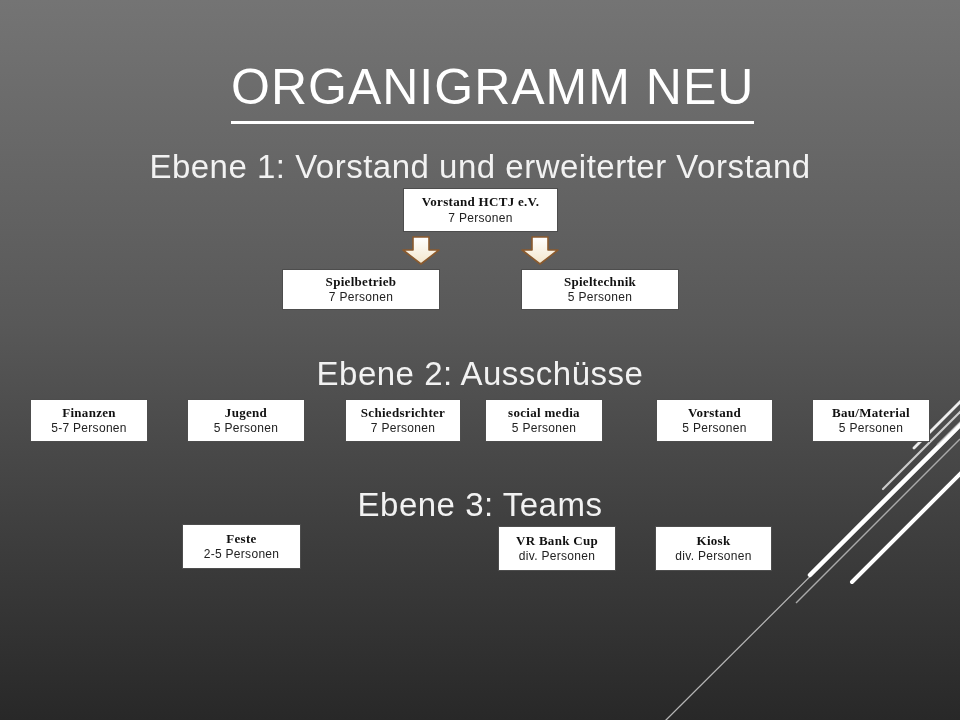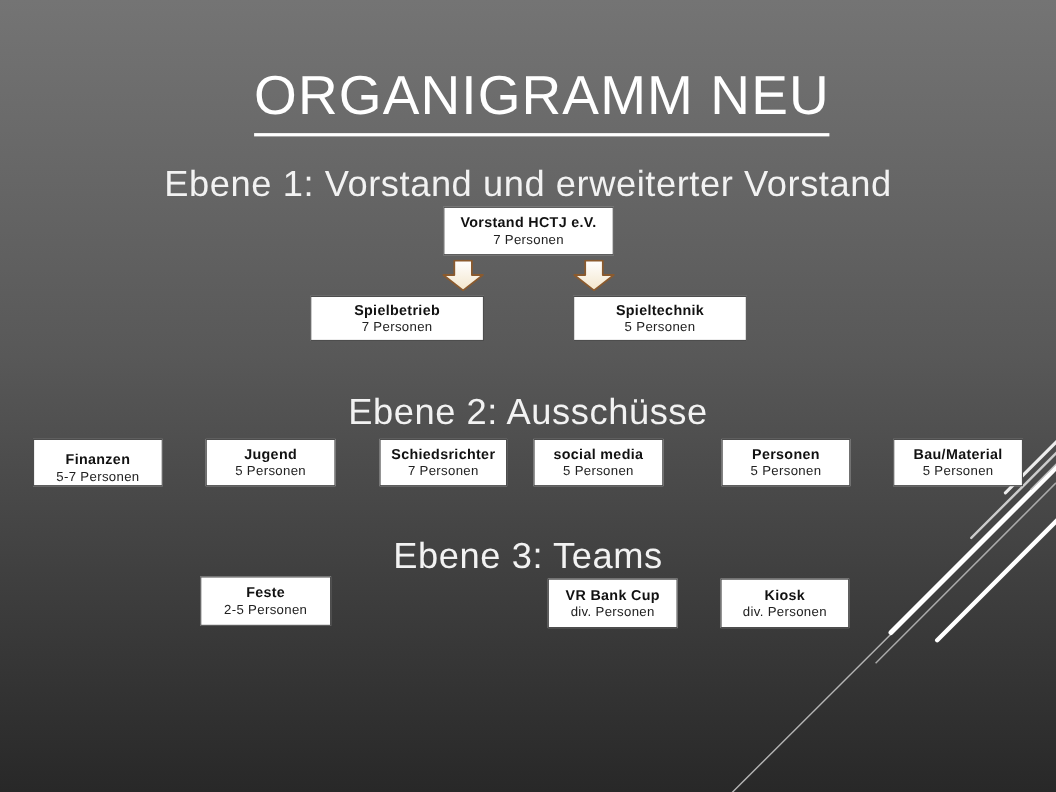--- a/index.html
+++ b/index.html
@@ -20,26 +20,26 @@
   }
   .heading-1 { top:148px; }
   .heading-2 { top:355px; }
   .heading-3 { top:486px; }
   .orgbox {
     position:absolute; box-sizing:border-box;
     background:#ffffff; border:1px solid #4d4d4d;
     display:flex; flex-direction:column; align-items:center; justify-content:center;
     text-align:center; line-height:1.25;
   }
-  .box-name  { font-weight:bold; font-size:13px; color:#111111; letter-spacing:0.3px; white-space:nowrap; }
+  .box-name  { font-weight:bold; font-size:13px; color:#111111; letter-spacing:0.3px; white-space:nowrap;font-family:Liberation Serif, serif; }
   .box-staff { font-size:12px; color:#222222; letter-spacing:0.3px; white-space:nowrap; }
   .pos-vorstand      { left:403px; top:188px; width:155px; height:44px; }
   .pos-spielbetrieb  { left:282px; top:269px; width:158px; height:41px; }
   .pos-spieltechnik  { left:521px; top:269px; width:158px; height:41px; }
-  .pos-finanzen      { left:30px;  top:399px; width:118px; height:43px;justify-content:flex-end; }
+  .pos-finanzen      { left:30px;  top:399px; width:118px; height:43px; }
   .pos-jugend        { left:187px; top:399px; width:118px; height:43px; }
   .pos-schiedsrichter{ left:345px; top:399px; width:116px; height:43px; }
   .pos-social        { left:485px; top:399px; width:118px; height:43px; }
   .pos-technik       { left:656px; top:399px; width:117px; height:43px; }
   .pos-bau           { left:812px; top:399px; width:118px; height:43px; }
   .pos-feste         { left:182px; top:524px; width:119px; height:45px; }
   .pos-holstebro     { left:343px; top:529px; width:117px; height:45px; }
   .pos-vrbank        { left:498px; top:526px; width:118px; height:45px; }
   .pos-kiosk         { left:655px; top:526px; width:117px; height:45px; }
   .arrow { position:absolute; width:38px; height:29px; }
@@ -110,21 +110,21 @@
   </div>
   <div class="orgbox pos-schiedsrichter">
     <div class="box-name">Schiedsrichter</div>
     <div class="box-staff">7 Personen</div>
   </div>
   <div class="orgbox pos-social">
     <div class="box-name">social media</div>
     <div class="box-staff">5 Personen</div>
   </div>
   <div class="orgbox pos-technik">
-    <div class="box-name">Personen</div>
+    <div class="box-name">Vorstand</div>
     <div class="box-staff">5 Personen</div>
   </div>
   <div class="orgbox pos-bau">
     <div class="box-name">Bau/Material</div>
     <div class="box-staff">5 Personen</div>
   </div>
 
   <div class="heading heading-3">Ebene 3: Teams</div>
 
   <div class="orgbox pos-feste">

